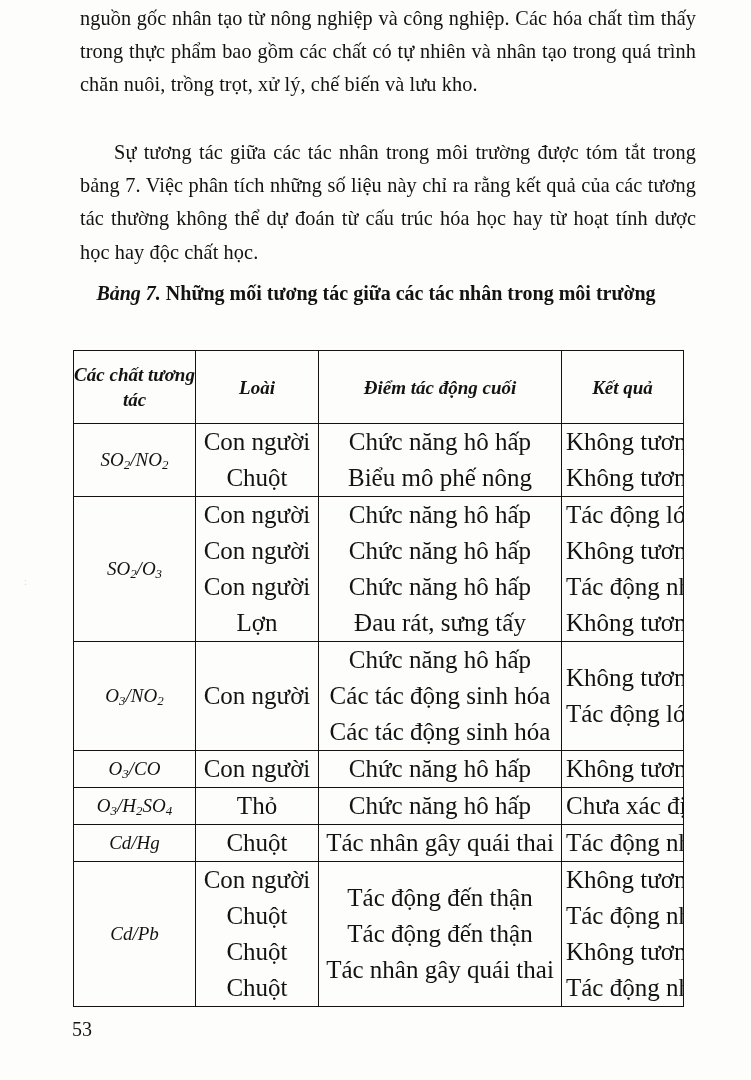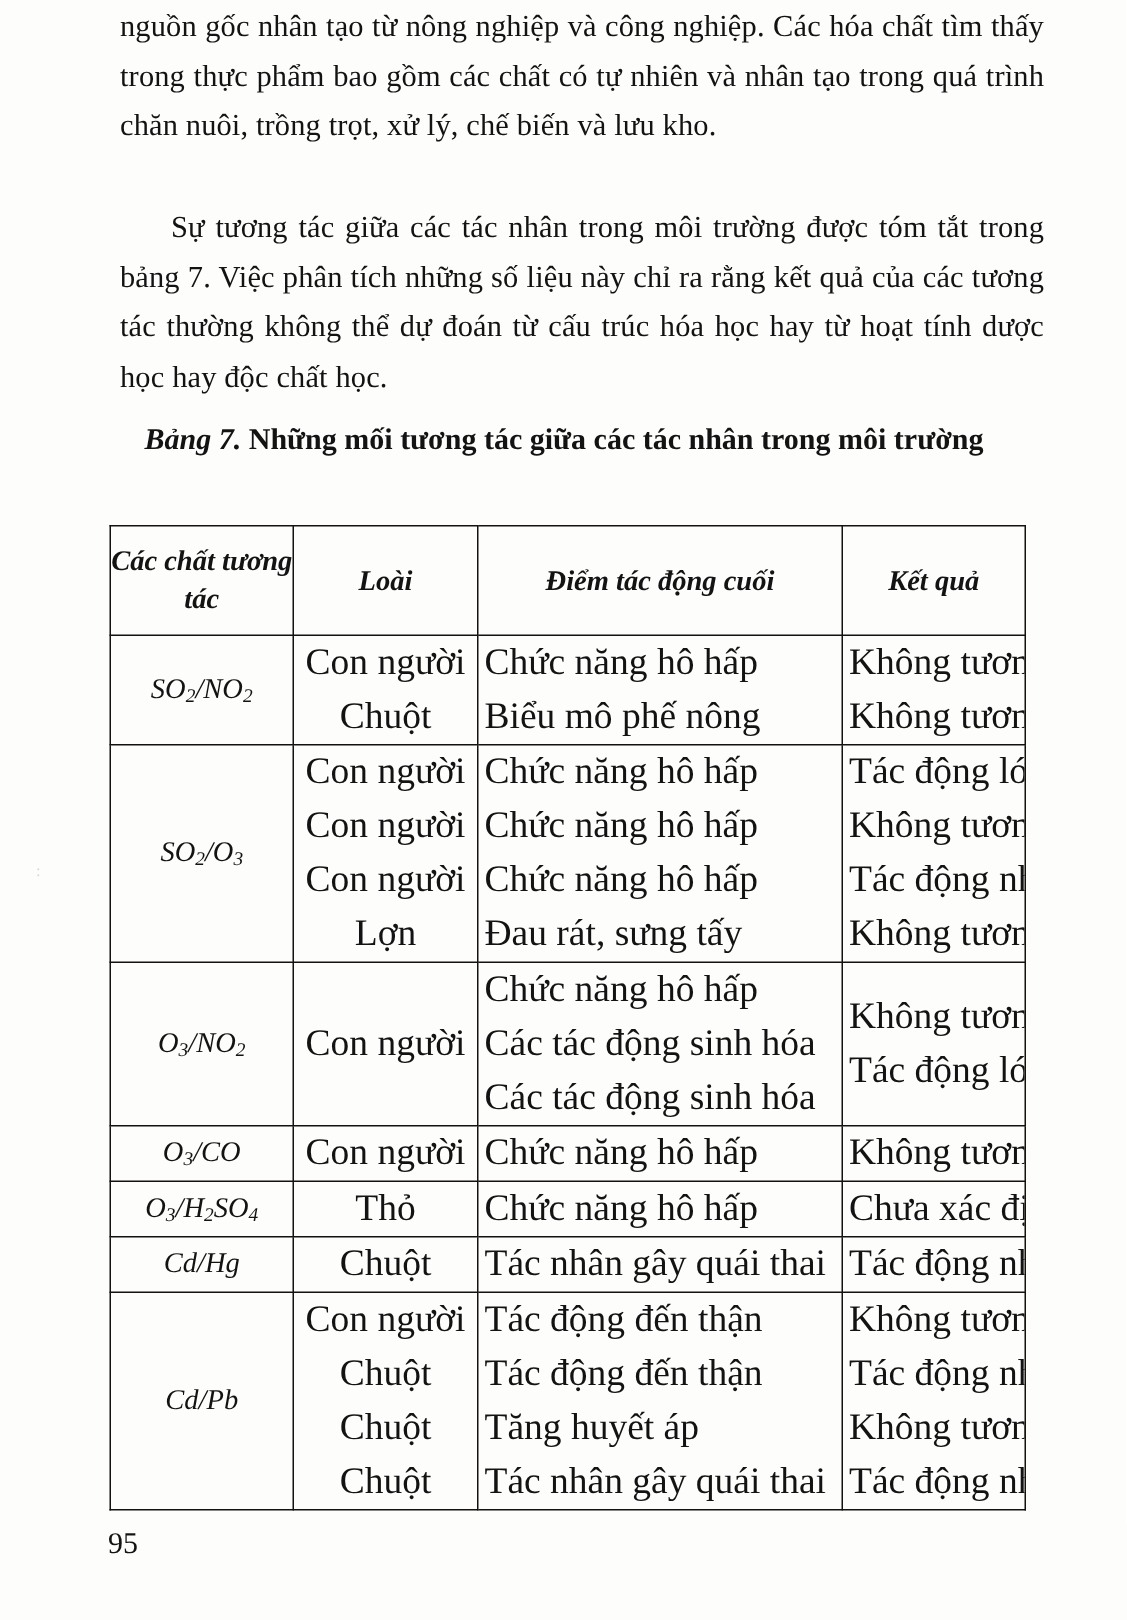--- a/index.html
+++ b/index.html
@@ -121,21 +121,21 @@
   table.inner td {
     border: none;
     height: 36px;
     line-height: 36px;
     padding: 0 4px;
     font-size: 25px;
     white-space: nowrap;
     overflow: hidden;
   }
   td.species { text-align: center; }
-  td.endpoint { text-align: left; padding-left: 6px; margin-top: 29px; }
+  td.endpoint { text-align: center; padding-left: 6px; margin-top: 29px; }
   td.result   { text-align: left; padding-left: 6px; }
 
   sub {
     font-size: 0.68em;
     vertical-align: -0.22em;
     line-height: 0;
   }
 
   
   .page-number {
@@ -455,23 +455,20 @@
             <td class="sub">
               <table class="inner">
                 <tbody>
                   <tr>
                     <td class="endpoint">Tác động đến thận</td>
                   </tr>
                   <tr>
                     <td class="endpoint">Tác động đến thận</td>
                   </tr>
                   <tr>
-                    <td class="endpoint">Tăng huyết áp</td>
-                  </tr>
-                  <tr>
                     <td class="endpoint">Tác nhân gây quái thai</td>
                   </tr>
                 </tbody>
               </table>
             </td>
             <td class="sub">
               <table class="inner">
                 <tbody>
                   <tr>
                     <td class="result">Không tương tác</td>
@@ -488,15 +485,15 @@
                 </tbody>
               </table>
             </td>
           </tr>
         </tbody>
     </table>
   </div>
 
   <div class="margin-mark">:</div>
 
-  <div class="page-number">95</div>
+  <div class="page-number">53</div>
 
 </div>
 
 </body></html>

